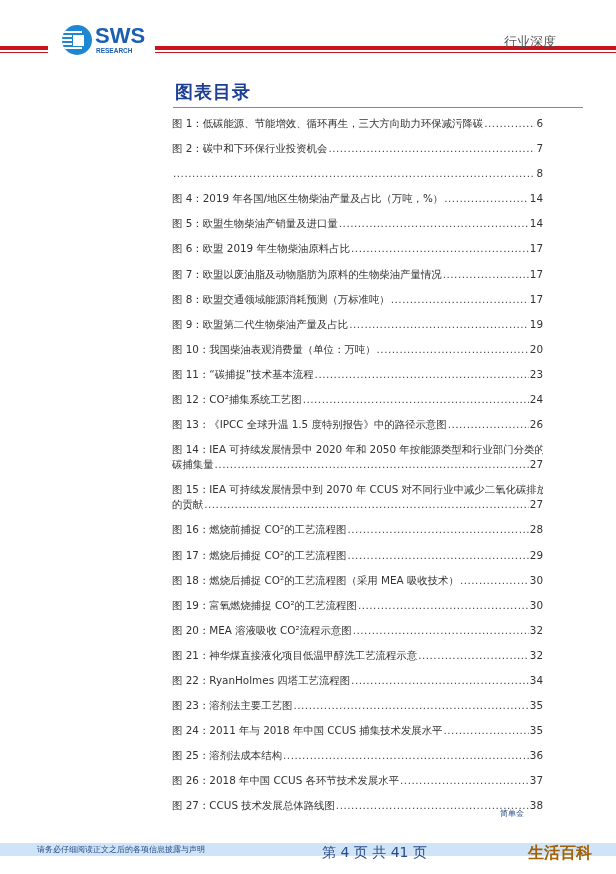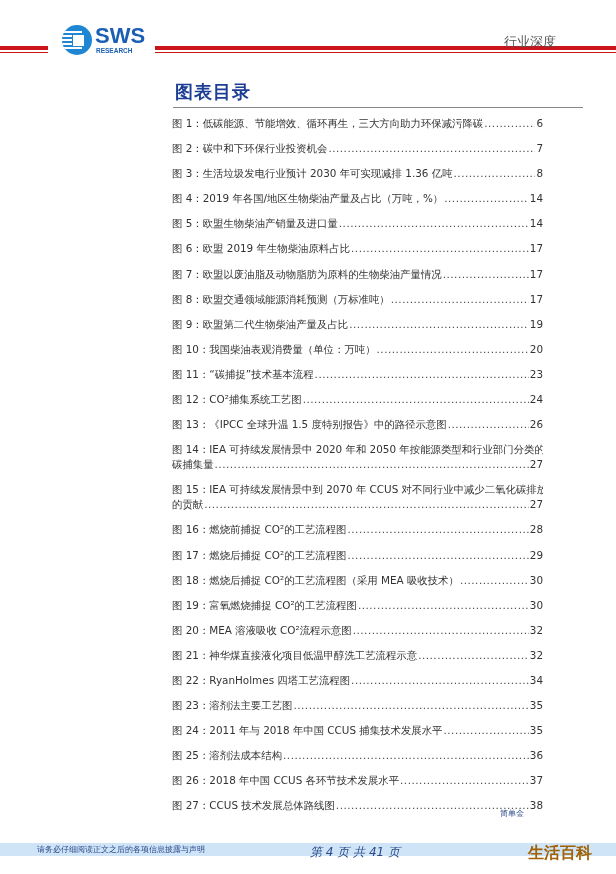--- a/index.html
+++ b/index.html
@@ -24,21 +24,21 @@
   .toc-item { font-size: 10.4px; line-height: 15px; color: #333; margin-bottom: 10.1px; font-weight: normal; }
   .toc-row { display: flex; align-items: baseline; white-space: nowrap; }
   .toc-row .label { white-space: nowrap; overflow: hidden; }
   .toc-row .dots { flex: 1; overflow: hidden; white-space: nowrap; color: #444; margin: 0 1px; }
   .toc-row .dots::after { content: "......................................................................................................................................................................"; letter-spacing: 0.5px; }
   .toc-row .page { flex: none; text-align: right; }
   .toc-item.two-line { margin-bottom: 10.1px; }
   .toc-item.two-line .line1 { white-space: nowrap; overflow: hidden; }
   .footer-bar { position: absolute; left: 0; top: 843px; width: 616px; height: 13px; background: #cfe4f7; }
   .footer-left { position: absolute; left: 37px; top: 844px; font-size: 8px; color: #2a4a8a; }
-  .footer-mid { position: absolute; left: 310px; top: 844px; font-size: 12px; color: #2a4a8a; font-style: italic; }
+  .footer-mid { position: absolute; left: 322px; top: 844px; font-size: 14px; color: #2a4a8a; }
   .footer-right { position: absolute; left: 500px; top: 808px; font-size: 8px; color: #2a4a8a; }
   .watermark-stamp { position: absolute; left: 528px; top: 842px; font-size: 16px; font-weight: bold; color: #a16207; letter-spacing: 0px; line-height: 22px; background: transparent; }
 </style>
 </head>
 <body>
 
 <div class="hdr-line-left"></div>
 <div class="hdr-line-left2"></div>
 <div class="hdr-line-right"></div>
 <div class="hdr-line-right2"></div>
@@ -71,21 +71,20 @@
     </div>
     <div class="toc-item">
       <div class="toc-row">
         <span class="label">图 2：碳中和下环保行业投资机会</span>
         <span class="dots"></span>
         <span class="page">7</span>
       </div>
     </div>
     <div class="toc-item">
       <div class="toc-row">
-        <span class="label">图 3：生活垃圾发电行业预计 2030 年可实现减排 1.36 亿吨</span>
         <span class="dots"></span>
         <span class="page">8</span>
       </div>
     </div>
     <div class="toc-item">
       <div class="toc-row">
         <span class="label">图 4：2019 年各国/地区生物柴油产量及占比（万吨，%）</span>
         <span class="dots"></span>
         <span class="page">14</span>
       </div>

